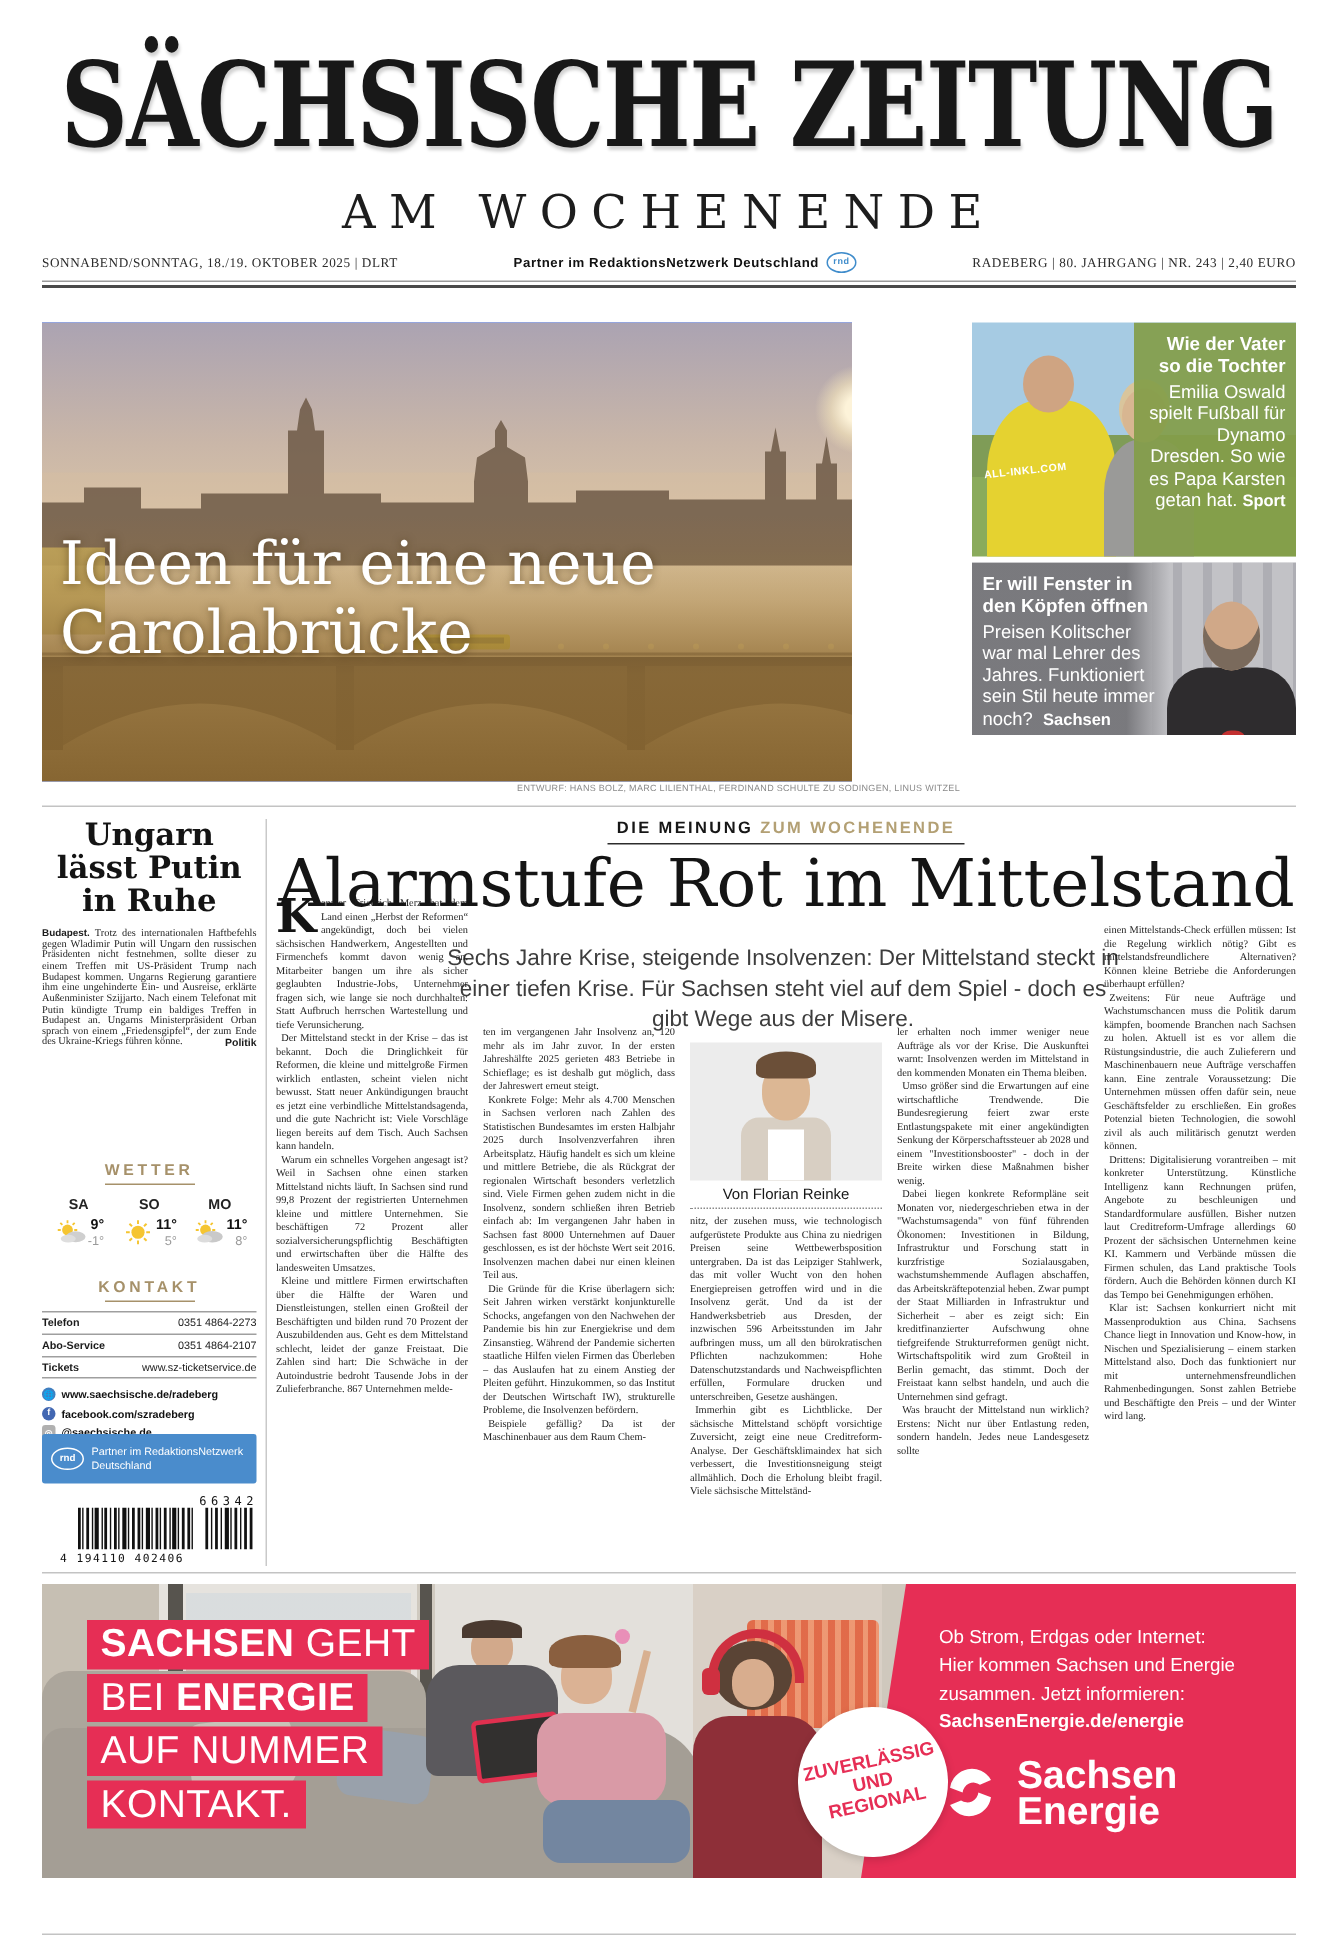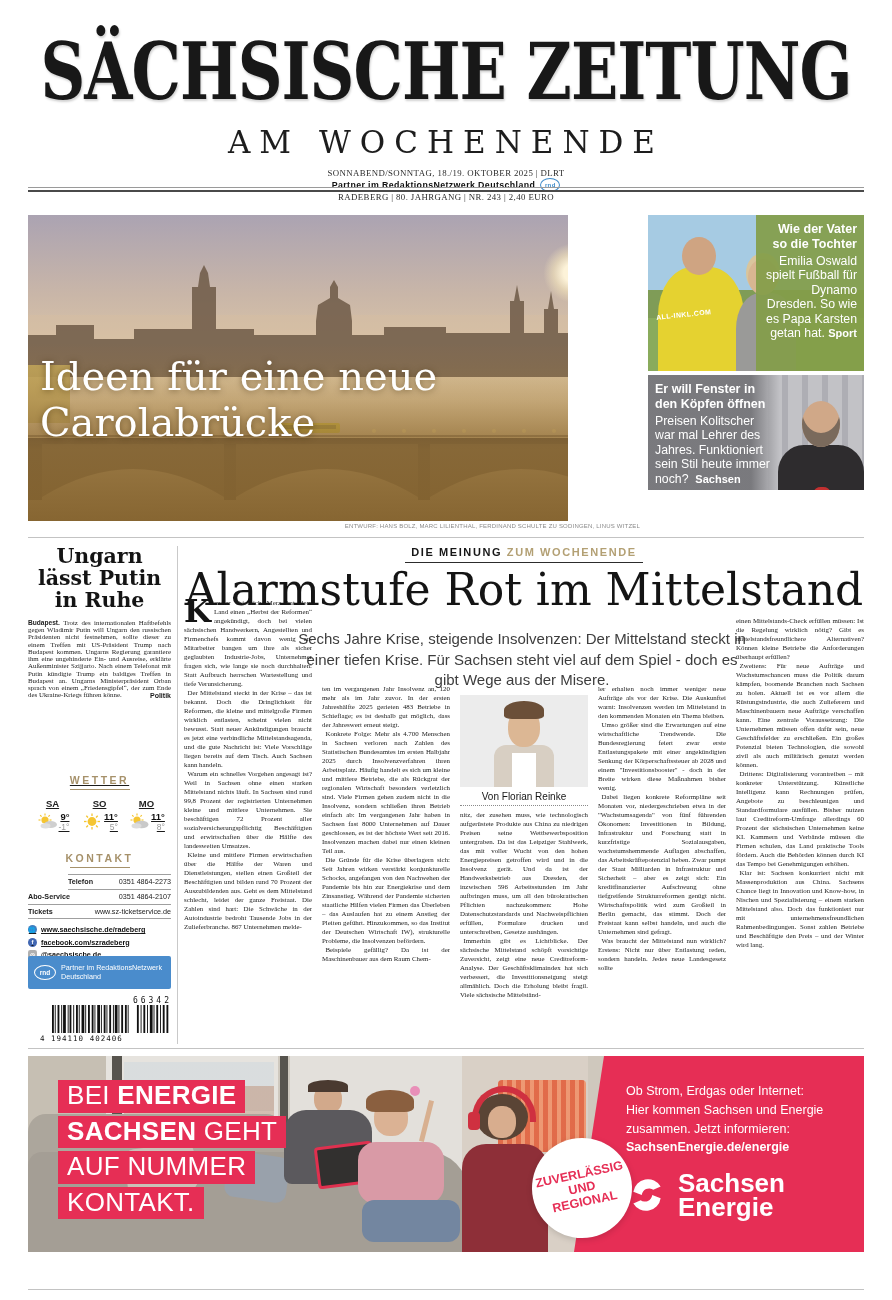--- a/index.html
+++ b/index.html
@@ -8,21 +8,21 @@
 
   
   .masthead-title{left:0;top:24px;width:892px;height:96px;text-align:center;
     font:700 64px/96px "DejaVu Serif",serif;color:#181818;letter-spacing:-1px;
     transform:scale(.97,1.22);transform-origin:center center;text-shadow:1px 2px 2px rgba(0,0,0,.18);}
   .masthead-sub{left:0;top:124px;width:892px;text-align:center;
     font:400 31px "DejaVu Serif",serif;letter-spacing:9px;color:#1d1d1d;}
 
   
   .dateline{left:28px;top:168px;width:836px;display:flex;justify-content:space-between;align-items:center;
-    font:8.8px "Liberation Serif",serif;color:#2c2c2c;letter-spacing:.4px;flex-direction:column;}
+    font:8.8px "Liberation Serif",serif;color:#2c2c2c;letter-spacing:.4px;}
   .dateline .partner{display:flex;align-items:center;gap:5px;font:700 8.8px "Liberation Sans",sans-serif;color:#111;}
   .rnd-pill{display:inline-block;width:18px;height:12px;border:1.2px solid #3f8ccb;border-radius:50%;
     color:#3f8ccb;font:700 6px/12px "Liberation Sans",sans-serif;text-align:center;}
   .rule-thin{left:28px;top:187px;width:836px;height:0;border-top:1px solid #9a9a9a;}
   .rule-thick{left:28px;top:190px;width:836px;height:0;border-top:2.2px solid #4a4a4a;}
 
   
   .lead{left:28px;top:215px;width:540px;height:306px;overflow:hidden;background:#1d4ed8;}
   .lead-sky{position:absolute;inset:0;background:linear-gradient(180deg,#aba3b2 0%,#c9b6a8 26%,#e2cba6 52%,#e6c897 72%,#d9b887 100%);}
   .lead-sun{position:absolute;left:515px;top:28px;width:60px;height:60px;border-radius:50%;
@@ -57,37 +57,37 @@
   .brief{left:28px;top:546px;width:143px;}
   .brief h2{margin:0;text-align:center;font:700 20.5px/1.07 "DejaVu Serif",serif;color:#141414;}
   .brief-body{margin-top:7px;font:6.9px/7.25px "Liberation Serif",serif;text-align:justify;color:#1c1c1c;}
   .brief-body b{font-family:"Liberation Sans",sans-serif;font-size:6.6px;}
   .brief-tag{text-align:right;font:700 7px "Liberation Sans",sans-serif;margin-top:-7px;}
 
   .mini-header{width:143px;text-align:center;font:700 10.5px "Liberation Sans",sans-serif;letter-spacing:2.5px;color:#a6916a;}
   .mini-underline{width:60px;margin:3px auto 0;border-top:1.6px solid #a6916a;}
 
   
-  .weather{left:28px;top:774px;width:143px;text-decoration:underline;}
+  .weather{left:28px;top:774px;width:143px;}
   .wx-days{display:flex;justify-content:space-between;margin-top:8px;padding:0 2px;}
   .wx-day{width:45px;text-align:center;}
   .wx-label{font:700 9.5px "Liberation Sans",sans-serif;color:#222;text-align:center;}
   .wx-row{display:flex;align-items:center;justify-content:center;gap:1px;margin-top:2px;}
   .wx-temps{text-align:right;}
   .wx-hi{font:700 9.5px "Liberation Sans",sans-serif;color:#111;}
   .wx-lo{font:400 8.5px "Liberation Sans",sans-serif;color:#9a9a9a;}
 
   
   .kontakt{left:28px;top:852px;width:143px;}
   .k-rows{margin-top:6px;}
   .k-row{display:flex;justify-content:space-between;align-items:center;padding:2.4px 0;border-bottom:.8px solid #9f9f9f;
     font:400 7.2px "Liberation Sans",sans-serif;}
-  .k-row:first-child{border-top:.8px solid #9f9f9f;margin-left:40px;}
+  .k-row:first-child{border-top:.8px solid #9f9f9f;}
   .k-row b{font-size:7.2px;}
-  .k-social{margin-top:6px;text-decoration:underline;}
+  .k-social{margin-top:6px;}
   .k-soc-row{display:flex;align-items:center;gap:4px;margin-bottom:3.4px;font:700 7.2px "Liberation Sans",sans-serif;color:#111;}
   .soc-ic{width:9px;height:9px;border-radius:50%;display:inline-flex;align-items:center;justify-content:center;
     color:#fff;font:700 6px "Liberation Sans",sans-serif;flex:none;}
 
   
   .banner{left:28px;top:956px;width:143px;height:33px;background:#4a8ccc;border-radius:2px;
     display:flex;align-items:center;gap:5px;padding:0 6px;box-sizing:border-box;}
   .banner .rnd{width:20px;height:13px;border:1.2px solid #fff;border-radius:50%;flex:none;
     color:#fff;font:700 6.5px/13px "Liberation Sans",sans-serif;text-align:center;}
   .banner-text{font:400 7.2px/1.2 "Liberation Sans",sans-serif;color:#fff;}
@@ -472,26 +472,26 @@
         </svg>
         <div class="brand-name" style="color:#fff;">
           <div>Sachsen</div>
           <div>Energie</div>
         </div>
       </div>
     </div>
   </div>
   <div class="claims">
     <div class="claim-line">
+        <b>SACHSEN</b>
+        <span> GEHT</span>
+      </div>
+    <div class="claim-line">
         <span>BEI </span>
         <b>ENERGIE</b>
-      </div>
-    <div class="claim-line">
-        <b>SACHSEN</b>
-        <span> GEHT</span>
       </div>
     <div class="claim-line">AUF NUMMER</div>
     <div class="claim-line">KONTAKT.</div>
   </div>
   <div class="badge">ZUVERLÄSSIG
 UND
 REGIONAL</div>
 </div>
 
 <div class="abs divider bottom-rule"></div>

